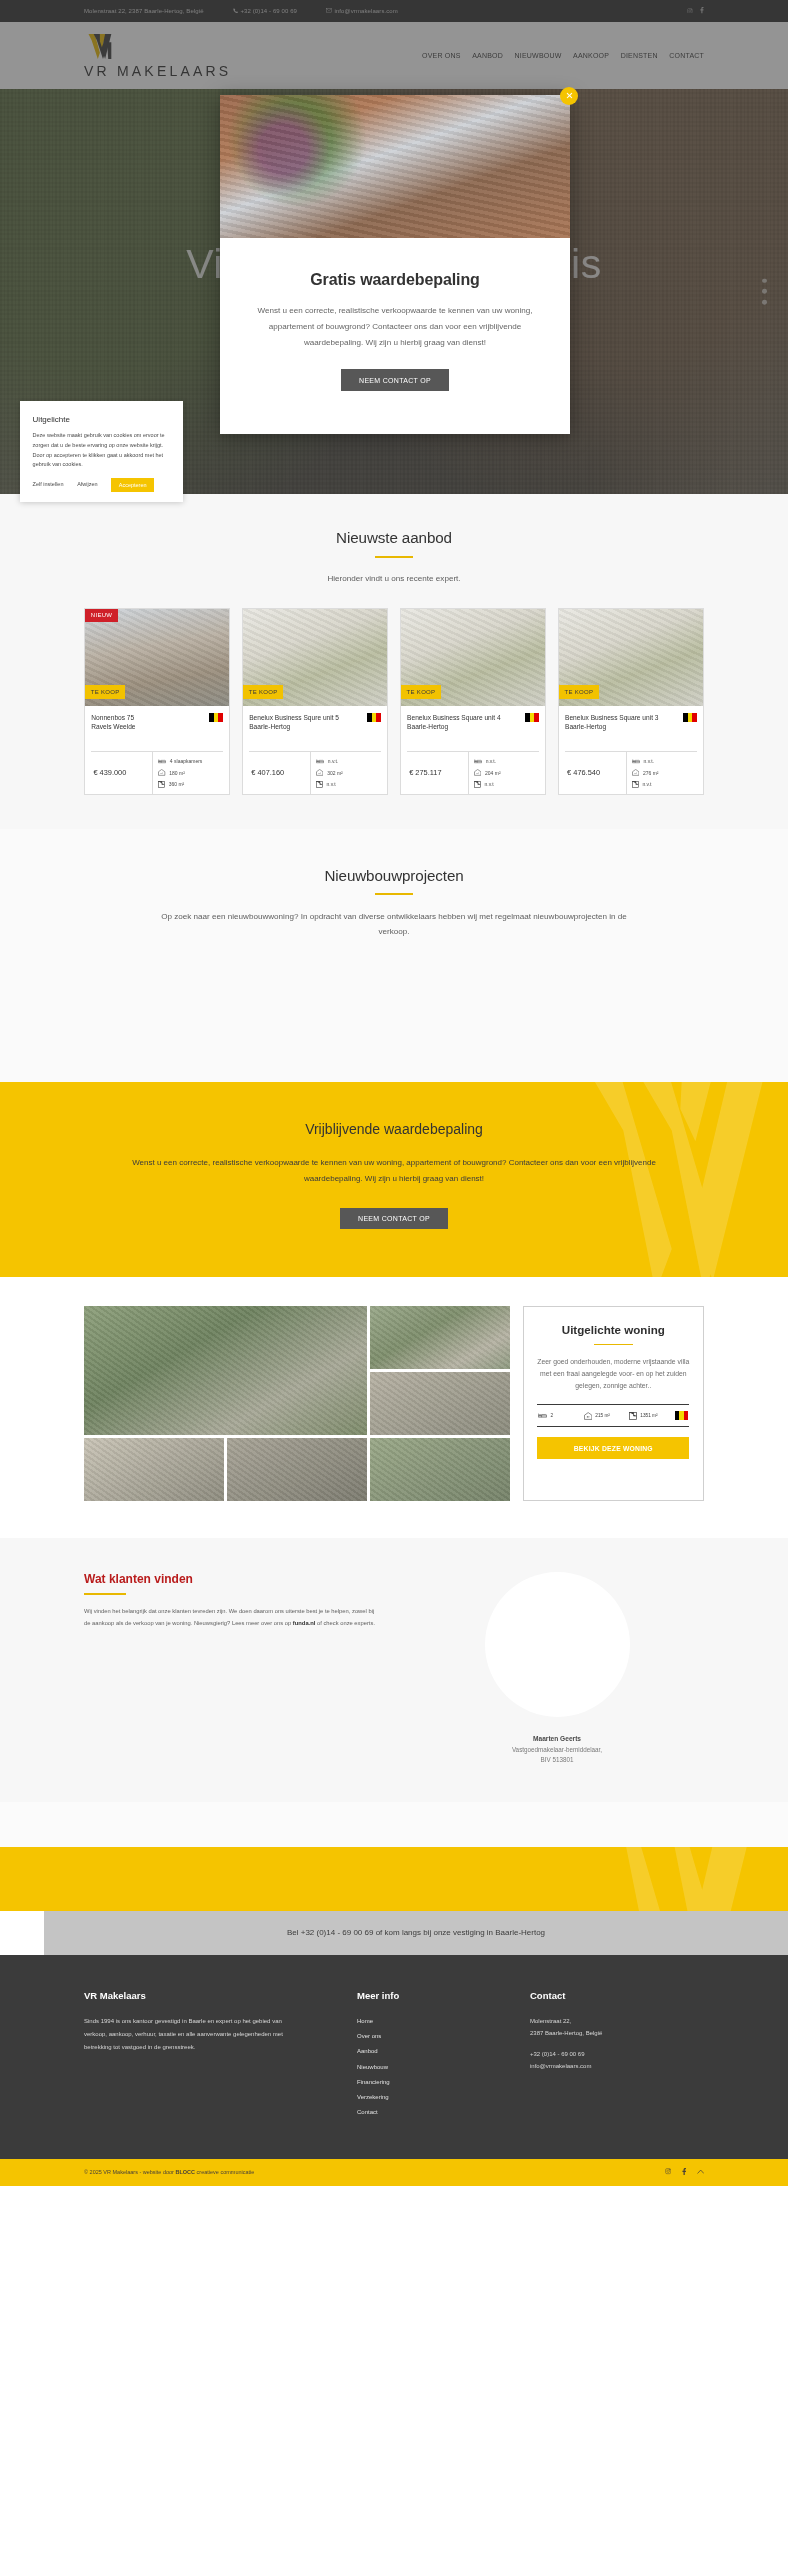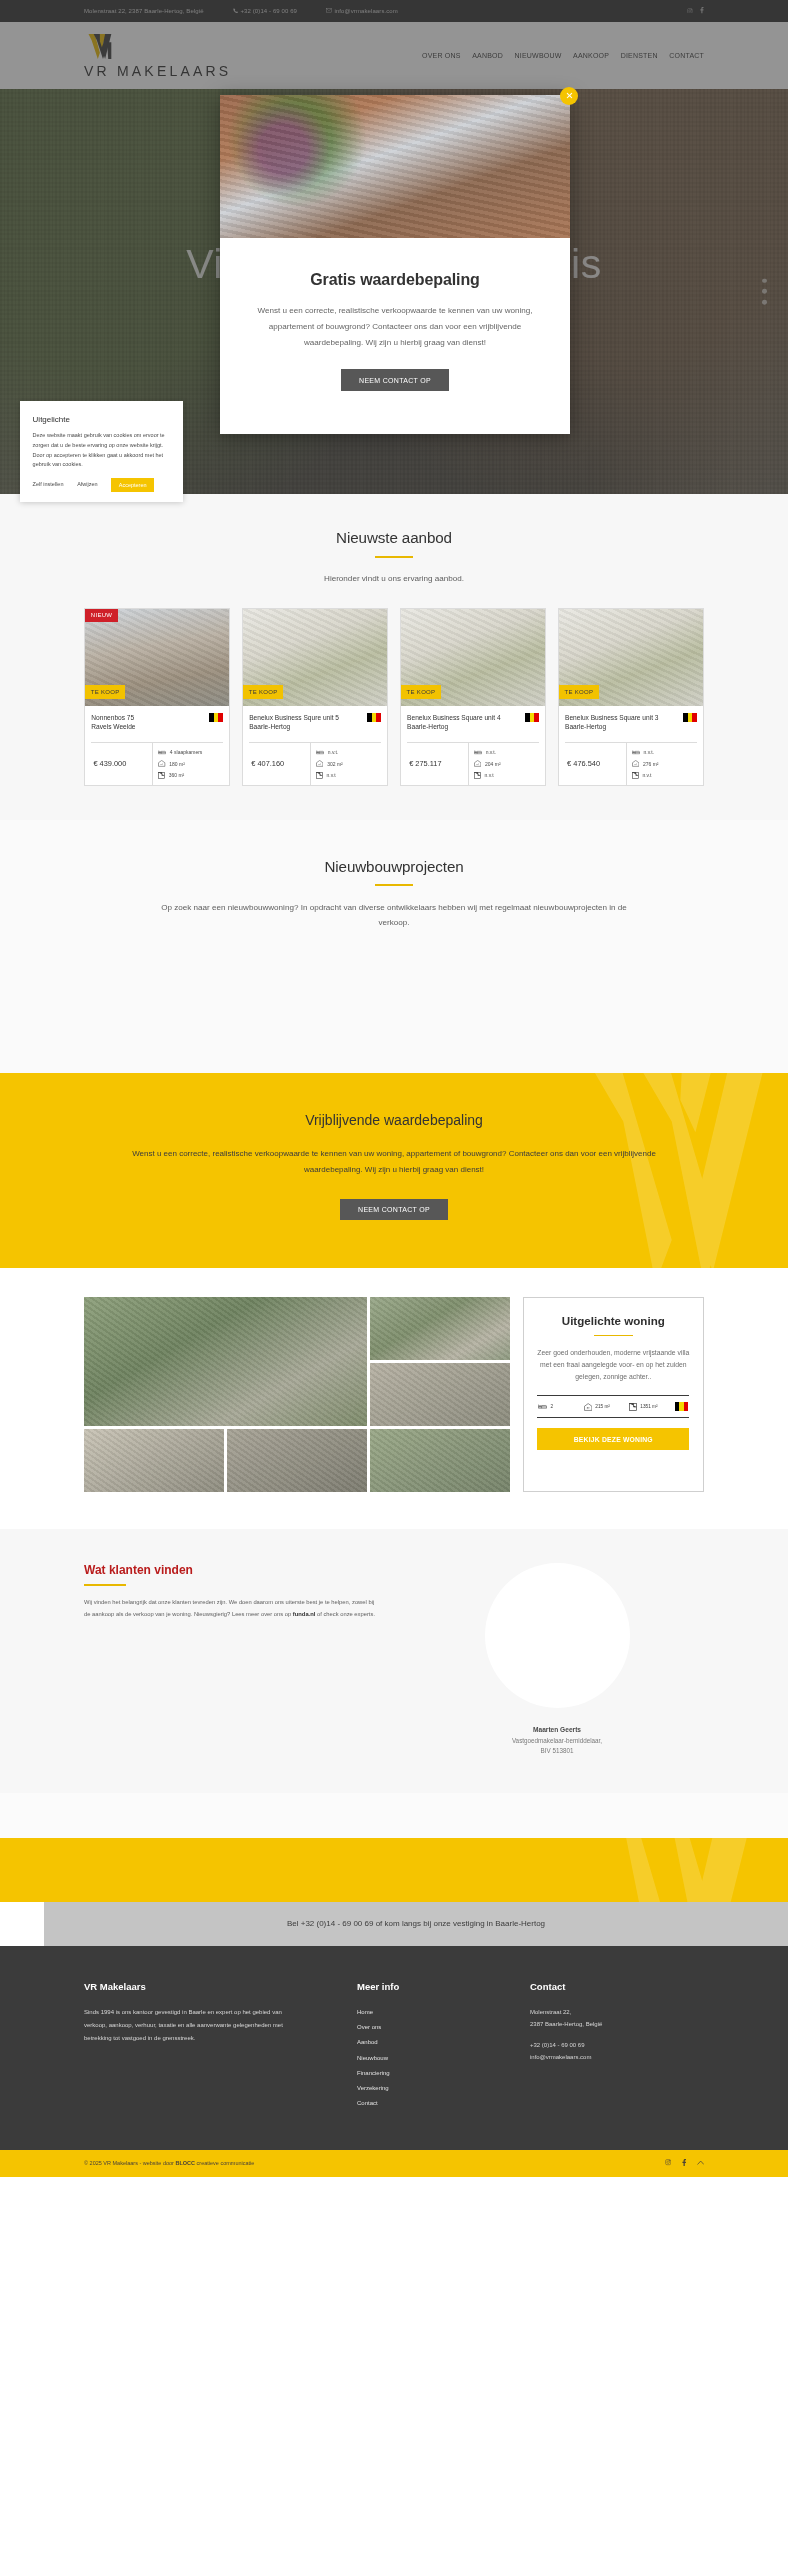--- a/index.html
+++ b/index.html
@@ -187,21 +187,21 @@
     position:absolute; left:0; bottom:7.4px; z-index:2;
     background:#f2c200; color:#3a3a3a; font-size:6px; letter-spacing:0.3px;
     padding: 3.7px 5.8px;
   }
   .card-body { padding: 6.3px 6.3px 0 6.3px; flex:1; display:flex; flex-direction:column;}
   .card-title-row { display:flex; align-items:flex-start; gap:4.2px; min-height: 25px;}
   .card-title { font-size: 6.6px; color:#333; line-height:1.45; flex:1;}
   .flag { width: 13.7px; height: 9px; display:flex; flex-shrink:0; border:0; }
   .flag i { display:block; width: 33.33%; height: 100%; }
   .flag .f1{background:#000;} .flag .f2{background:#f5d800;} .flag .f3{background:#e00000;}
-  .card-meta { display:flex; border-top:0.5px solid #dcdcdc; margin-top: 4px; justify-content: flex-end; }
+  .card-meta { display:flex; border-top:0.5px solid #dcdcdc; margin-top: 13px; justify-content: flex-end; }
   .price { flex: 0 0 46%; display:flex; align-items:center; font-size:7.4px; color:#333; padding: 5.3px 2.1px;}
   .specs { flex:1; border-left:0.5px solid #dcdcdc; padding: 3.7px 0 3.7px 5.3px; }
   .spec { display:flex; align-items:center; gap:3.7px; font-size:5px; color:#4a4a4a; height: 11.6px;}
   .spec svg { flex-shrink:0; }
 
   
   .nieuwbouw { background:#fafafa; padding: 38px 84px 42px; }
   .nieuwbouw-empty { height: 100px; }
 
   
@@ -358,21 +358,21 @@
     <span></span>
     <span></span>
     <span></span>
   </div>
 </div>
 
 <div class="nieuwste">
   <div class="sec-head">
     <h2>Nieuwste aanbod</h2>
     <div class="rule"></div>
-    <div class="sec-sub">Hieronder vindt u ons ervaring aanbod.</div>
+    <div class="sec-sub">Hieronder vindt u ons recente expert.</div>
   </div>
 
   <div class="cards">
 
     <div class="card">
       <div class="card-img pimg-1">
         <span class="badge-new">NIEUW</span>
         <span class="badge-sale">TE KOOP</span>
       </div>
       <div class="card-body">

